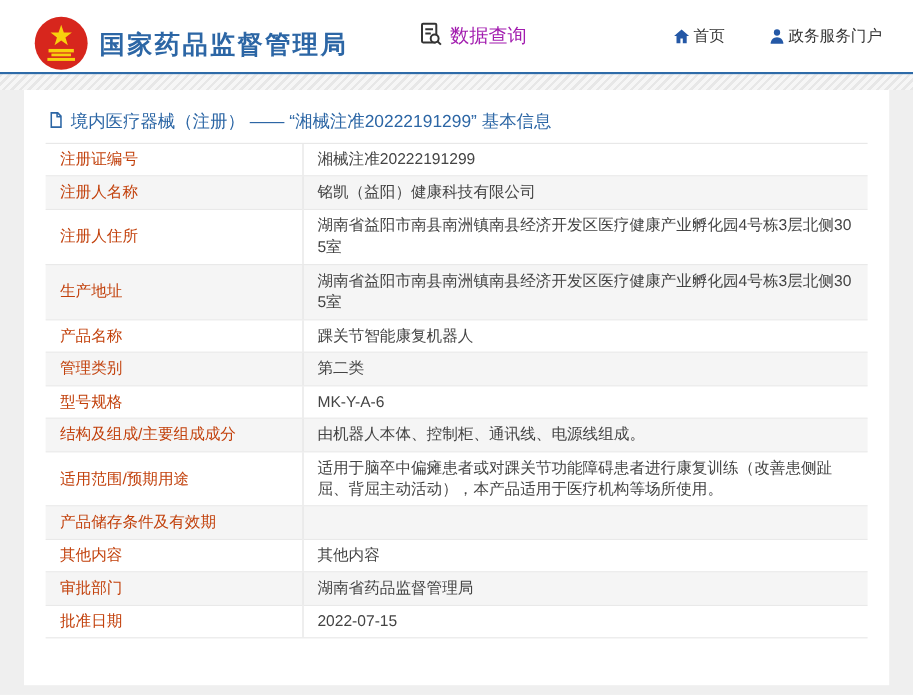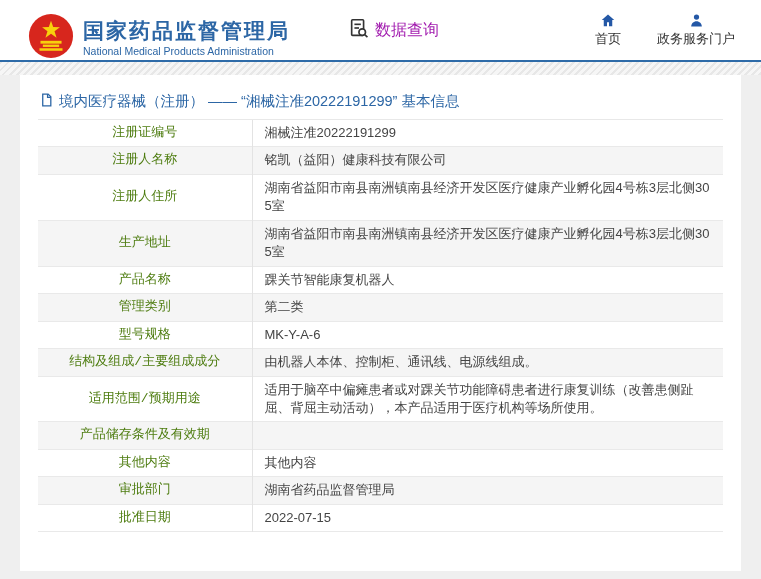--- a/index.html
+++ b/index.html
@@ -9,60 +9,59 @@
 
   
   .header { height:62px; background:#fff; display:flex; align-items:center;
     padding:0 26px 0 28px; border-bottom:2px solid #2e6ba8; }
   .brand { display:flex; align-items:center; gap:9px; cursor:pointer;margin-top:16px; }
   .brand-cn { font-size:21px; font-weight:bold; color:#2c66a5; letter-spacing:2px; line-height:1.15; }
   .brand-en { font-size:10.5px; color:#2c66a5; margin-top:2px; }
   .data-query { display:flex; align-items:center; gap:5px; margin-left:58px;
     font-size:16px; color:#a21caf; cursor:pointer; }
   .header-right { margin-left:auto; display:flex; gap:36px; }
-  .nav-item { display:flex; flex-direction:column; align-items:center; gap:2px;
+  .nav-item { display:flex; align-items:center; gap:2px;
     font-size:13px; color:#333; cursor:pointer; white-space:nowrap; }
   .nav-item svg { display:block; }
 
   
   .stripe-band { height:13px;
     background:repeating-linear-gradient(135deg,#e7e7e7 0 2px,#f6f6f6 2px 5px); }
 
   
   .content { margin:0 20px; background:#fff; padding:8px 18px 14px; min-height:496px; }
   .page-title { display:flex; align-items:center; gap:6px; padding:9px 2px 8px;
     color:#2c66a5; font-size:14.5px; border-bottom:1px solid #e8e8e8; }
 
   
   table { border-collapse:collapse; width:100%; font-size:13px; line-height:1.42;
     table-layout:fixed; }
   tr { border-bottom:1px solid #e9e9e9; }
   tbody tr:nth-child(even) { background:#f5f5f5; }
-  th.lbl { font-weight:normal; text-align:center; color:#4d7c0f; width:214px;
+  th.lbl { font-weight:normal; text-align:left; color:#c2410c; width:214px;
     padding:4px 12px; vertical-align:middle; border-right:1px solid #e3e3e3;
-    white-space:nowrap;font-family:Liberation Mono, monospace; }
+    white-space:nowrap; }
   td.val { padding:4px 12px; color:#444; text-align:left; word-break:break-all;margin-top:11px; }
 </style>
 </head>
 <body>
 
 <div class="header">
   <div class="brand">
     <span>
       <svg width="46" height="46" viewBox="0 0 48 48">
         <circle cx="24" cy="24" r="23" fill="#d7261d"></circle>
         <polygon fill="#f8d00d" points="24,8 26.3,14.6 33.3,14.8 27.7,19 29.8,25.7 24,21.7 18.2,25.7 20.3,19 14.7,14.8 21.7,14.6"></polygon>
         <rect x="13" y="29" width="22" height="3" fill="#f8d00d"></rect>
         <rect x="15.5" y="33" width="17" height="2.4" fill="#f8d00d"></rect>
         <rect x="12" y="36.8" width="24" height="2.6" fill="#f8d00d"></rect>
       </svg>
     </span>
     <span>
       <div class="brand-cn">国家药品监督管理局</div>
-      <div class="brand-en">National Medical Products Administration</div>
     </span>
   </div>
 
   <div class="data-query">
     <span>
       <svg width="22" height="22" viewBox="0 0 24 24" fill="none" stroke="#333" stroke-width="1.8">
         <rect x="4" y="3" width="13" height="17" rx="1"></rect>
         <line x1="7" y1="8" x2="14" y2="8"></line>
         <line x1="7" y1="12" x2="12" y2="12"></line>
         <circle cx="15.5" cy="16.5" r="3.6" fill="#fff"></circle>

